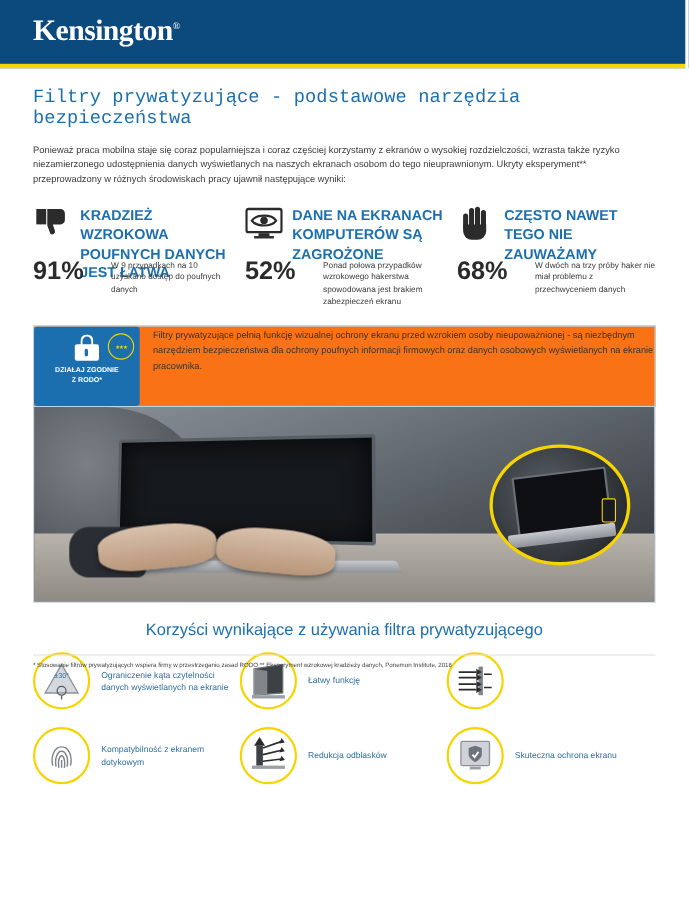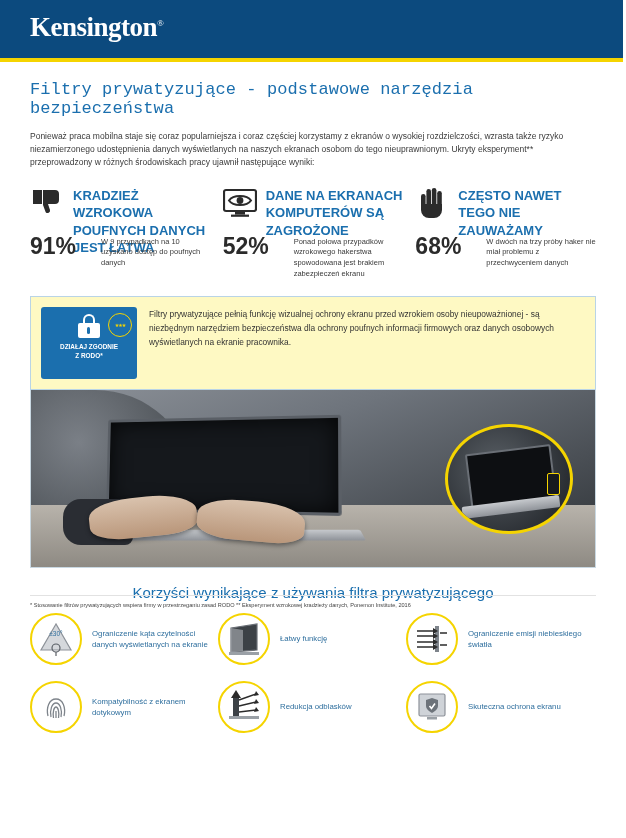--- a/index.html
+++ b/index.html
@@ -71,22 +71,22 @@
   .stat-bottom { display:flex; gap:19px; align-items:flex-start; margin-top:4px; }
   .stat-pct {
     font-size:23px; font-weight:bold; color:#2b2b2b;
     width:52px; flex:0 0 52px; line-height:1.1;
   }
   .stat-desc { font-size:7.5px; line-height:1.45; color:#3a3a3a; padding-top:3px; }
 
   
   .rodo-panel {
     border:1px solid #b9d4e6;
-    background:#fef9c3;
-    padding:10px;
+    background:#f97316;
+    padding:0;
     display:flex;
     gap:12px;
     margin-bottom:0;
   }
   .rodo-badge {
     width:96px; height:72px; flex:0 0 96px;
     background:#1b6fae;
     border-radius:3px;
     position:relative;
     display:flex; flex-direction:column; align-items:center; justify-content:flex-start;
@@ -387,21 +387,20 @@
               <polygon points="22,15 27,18 22,21"></polygon>
               <polygon points="22,21 27,24 22,27"></polygon>
               <polygon points="22,26 27,29 22,32"></polygon>
             </g>
             <g stroke="#2b2b2b" stroke-width="1.4">
               <line x1="29" y1="15" x2="36" y2="15"></line>
               <line x1="29" y1="27" x2="36" y2="27"></line>
             </g>
           </svg>
         </div>
-        <div class="b-label">Ograniczenie emisji niebieskiego światła</div>
       </div>
 
       <div class="benefit">
         <div class="b-circle">
           <svg class="svg-ico" width="42" height="42" viewBox="0 0 42 42">
             <g fill="none" stroke="#7e848b" stroke-width="1.3">
               <path d="M13 30 C11 22 14 13 21 13 C28 13 31 22 29 30"></path>
               <path d="M16 31 C14.5 24 17 17 21 17 C25 17 27.5 24 26 31"></path>
               <path d="M18.5 32 C17.5 26 19 21 21 21 C23 21 24.5 26 23.5 32"></path>
               <path d="M21 25 L21 32"></path>

